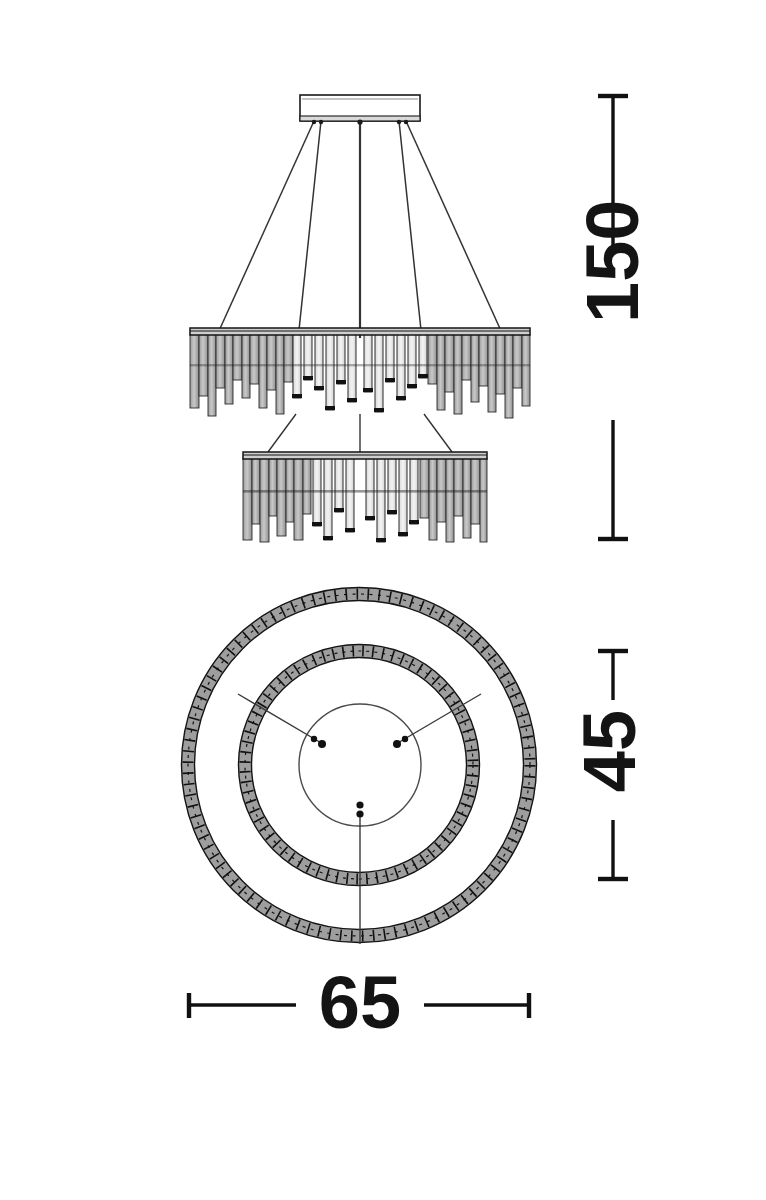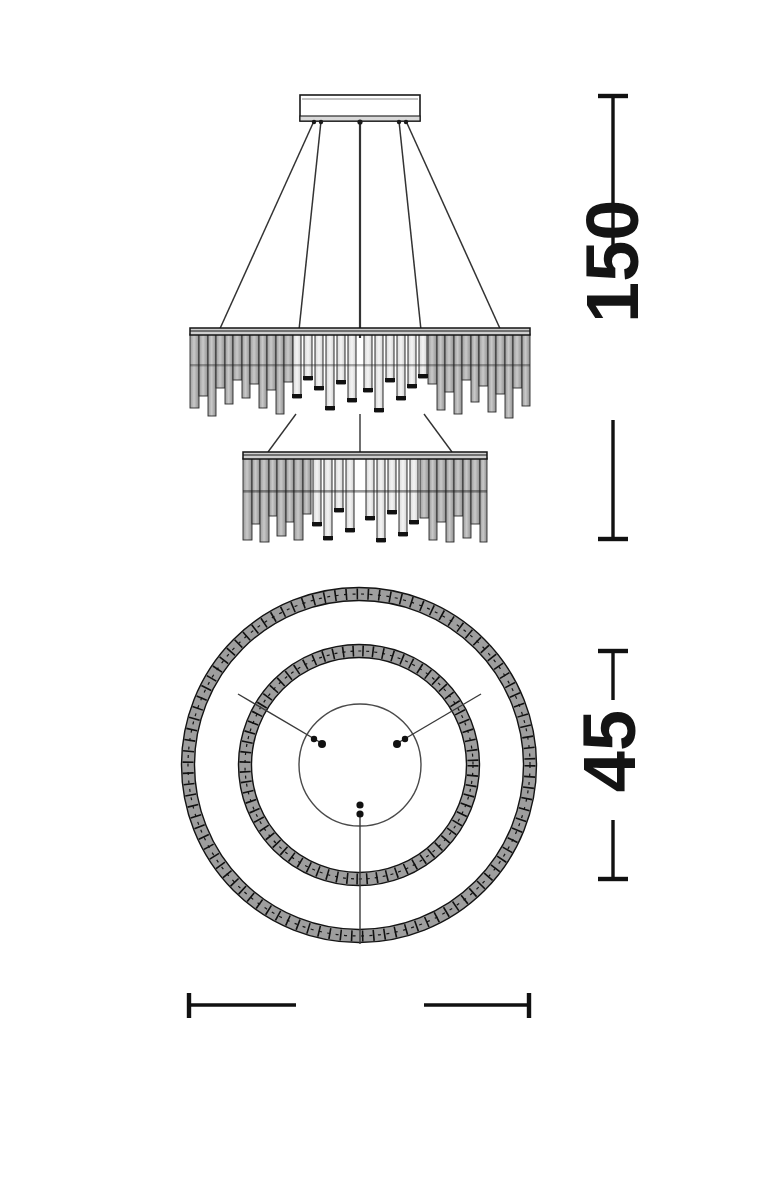--- a/index.html
+++ b/index.html
@@ -290,14 +290,15 @@
         <line x1="189" y1="993" x2="189" y2="1018" stroke-width="4.4"></line>
         <line x1="529" y1="993" x2="529" y2="1018" stroke-width="4.4"></line>
       </g>
     </g>
   </svg>
 
   <div class="dim-label" id="label-height">150</div>
 
   <div class="dim-label" id="label-ring-height">45</div>
 
+  <div class="dim-label" id="label-diameter">65</div>
 
 </div>
 
 </body></html>

